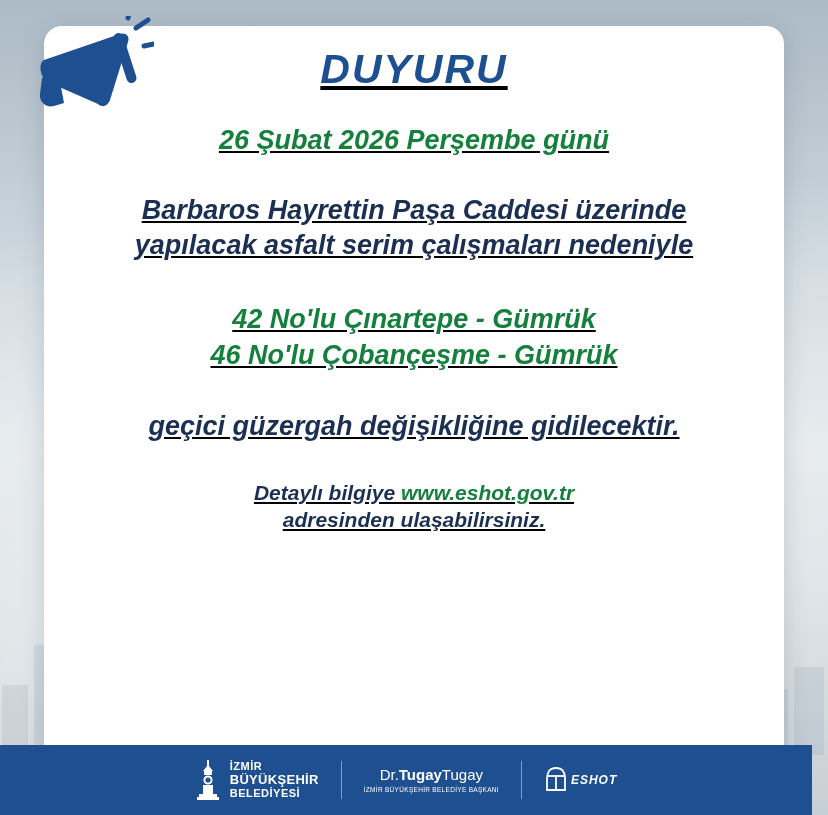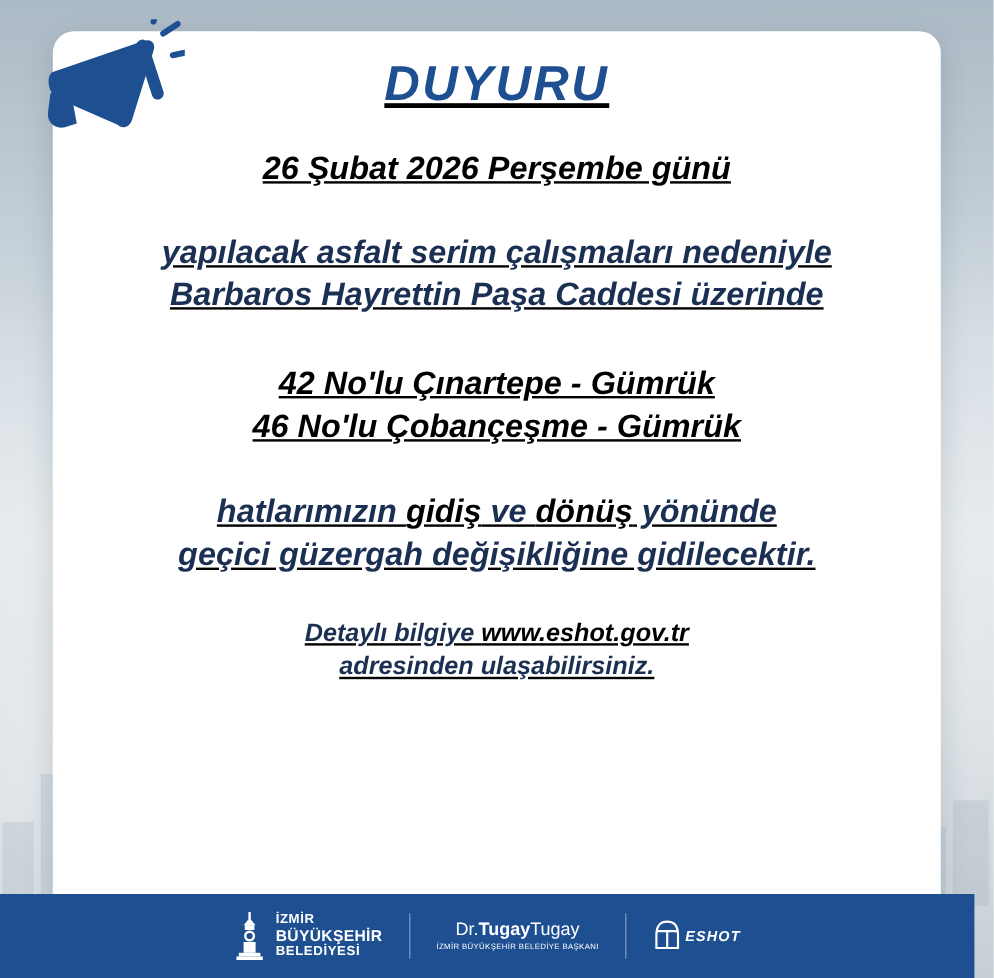--- a/index.html
+++ b/index.html
@@ -77,21 +77,21 @@
   .body {
     margin-top: 30px;
   }
   .para {
     margin: 0 0 26px 0;
     line-height: 1.32;
     font-weight: bold;
     font-style: italic;
   }
   .line { display: block; }
-  .red { color: #000000; }
+  .red { color: #15803d; }
   .blue { color: #1b2f52; }
   .s-date { font-size: 27px; }
   .s-main { font-size: 27px; }
   .s-route { font-size: 27px; }
   .s-info { font-size: 21px; }
   .p-date { margin-top: 8px; margin-bottom: 34px; }
   .p-street { margin-bottom: 38px; }
   .p-routes { margin-bottom: 36px; }
   .p-dir { margin-bottom: 34px; }
   .p-detail { margin-bottom: 34px; }
@@ -169,31 +169,30 @@
 
       <div class="title">DUYURU</div>
 
       <div class="body">
 
         <p class="para s-date red p-date">
           <span class="line">26 Şubat 2026 Perşembe günü</span>
         </p>
 
         <p class="para s-main blue p-street">
+          <span class="line">Barbaros Hayrettin Paşa Caddesi üzerinde</span>
           <span class="line">yapılacak asfalt serim çalışmaları nedeniyle</span>
-          <span class="line">Barbaros Hayrettin Paşa Caddesi üzerinde</span>
         </p>
 
         <p class="para s-route red p-routes">
           <span class="line">42 No'lu Çınartepe - Gümrük</span>
           <span class="line">46 No'lu Çobançeşme - Gümrük</span>
         </p>
 
         <p class="para s-main blue p-dir">
-          <span class="line"><span>hatlarımızın </span><span class="red">gidiş</span><span> ve </span><span class="red">dönüş</span><span> yönünde</span></span>
           <span class="line">geçici güzergah değişikliğine gidilecektir.</span>
         </p>
 
         <p class="para s-info blue p-detail">
           <span class="line"><span>Detaylı bilgiye </span><a class="red" href="#" style="text-decoration:none;">www.eshot.gov.tr</a></span>
           <span class="line">adresinden ulaşabilirsiniz.</span>
         </p>
 
 
       </div>

